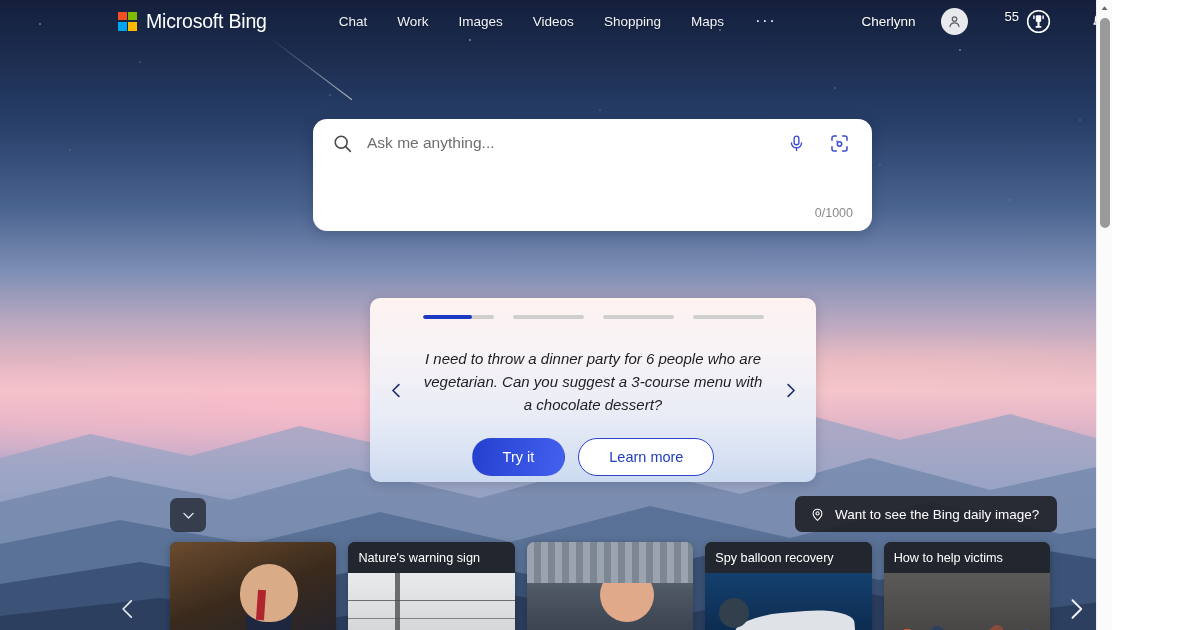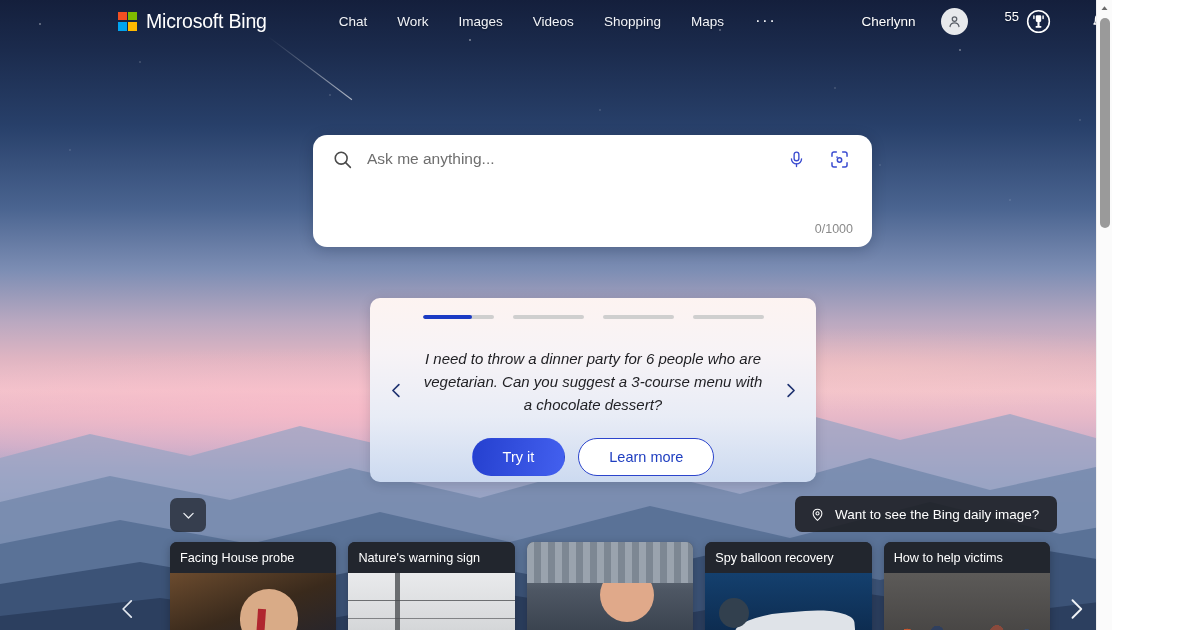--- a/index.html
+++ b/index.html
@@ -191,21 +191,21 @@
     cursor: pointer;
     border-radius: 4px;
     flex: none;
   }
   .bell-wrap { margin-left: 17px; }
   .hamburger-wrap { margin-left: 8px; }
 
   
   .searchbox {
     position: absolute;
-    left: 313px; top: 135px;
+    left: 313px; top: 119px;
     width: 559px; height: 112px;
     background: #fff;
     border-radius: 14px;
     box-shadow: 0 3px 14px rgba(10,20,40,.22);
     z-index: 15;
   }
   .search-row {
     display: flex;
     align-items: center;
     height: 48px;
@@ -620,21 +620,20 @@
   <div class="daily-pill">
     <svg width="15" height="15" viewBox="0 0 24 24" fill="none" stroke="#ffffff" stroke-width="1.7" stroke-linecap="round" stroke-linejoin="round">
       <path d="M12 21.5s7-6.1 7-11a7 7 0 1 0-14 0c0 4.9 7 11 7 11z"></path>
       <circle cx="12" cy="10.2" r="2.5"></circle>
     </svg>
     <span>Want to see the Bing daily image?</span>
   </div>
 
   <div class="news-strip">
     <div class="news-card">
-      <div class="news-title">Facing House probe</div>
       <div class="news-img thumb-1"></div>
     </div>
     <div class="news-card">
       <div class="news-title">Nature's warning sign</div>
       <div class="news-img thumb-2"></div>
     </div>
     <div class="news-card">
       <div class="news-img thumb-3"></div>
     </div>
     <div class="news-card">

